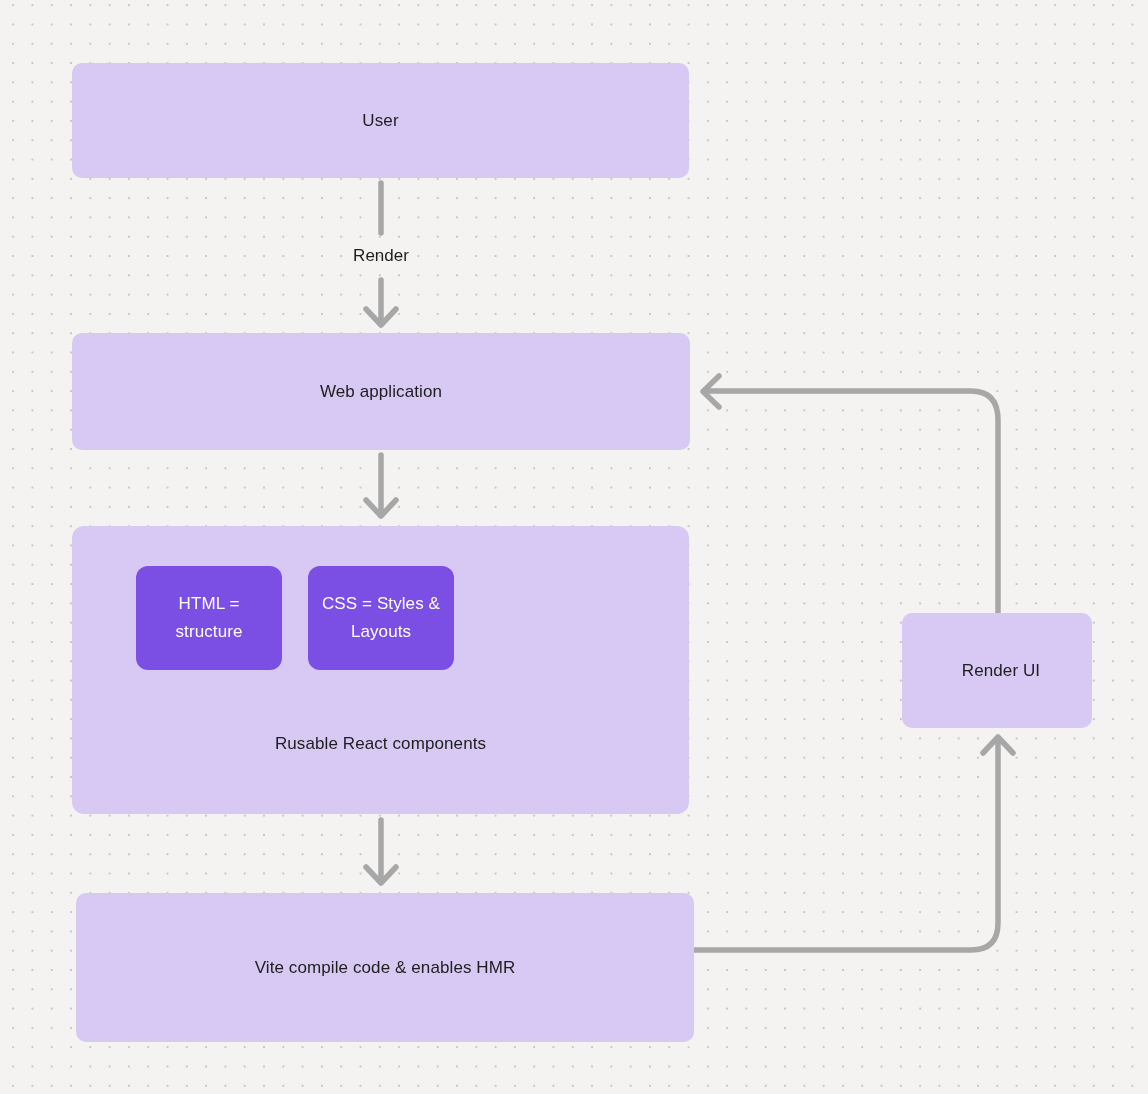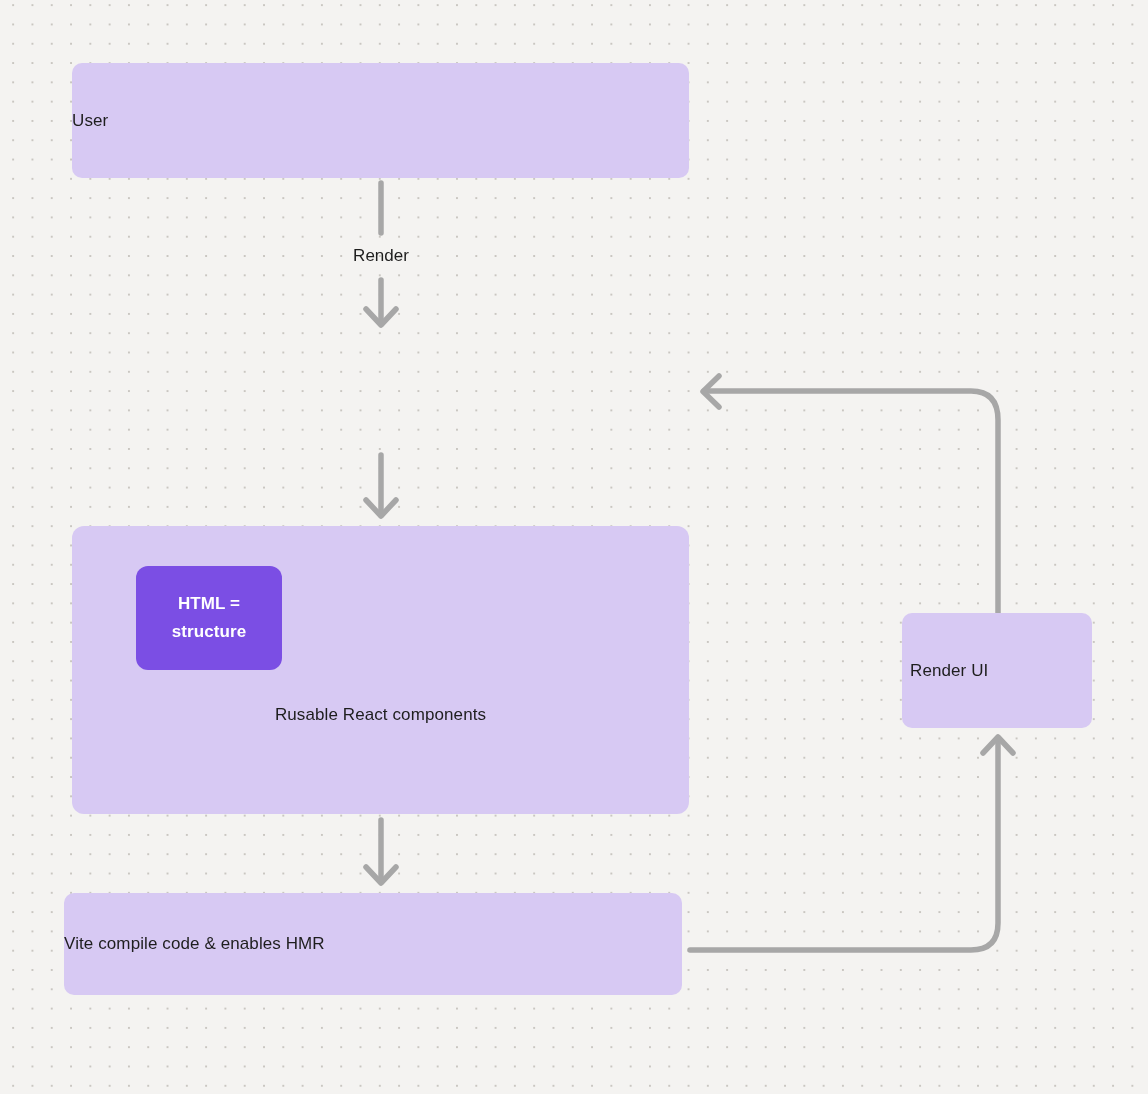--- a/index.html
+++ b/index.html
@@ -25,56 +25,57 @@
     background-image: radial-gradient(circle, var(--dot) 1.25px, rgba(0,0,0,0) 1.35px);
     background-size: 19.3px 19.3px;
     background-position: 3.5px -4.5px;
   }
   .node {
     position: absolute;
     background: var(--box-light);
     border-radius: 10px;
     display: flex;
     align-items: center;
+    justify-content: center;
     color: var(--text-dark);
     font-size: 17px;
     font-weight: 500;
     letter-spacing: 0.1px;
   }
   .node-user   { left: 72px;  top: 63px;  width: 617px; height: 115px; }
   .node-webapp { left: 72px;  top: 333px; width: 618px; height: 117px; }
   .node-group  { left: 72px;  top: 526px; width: 617px; height: 288px; border-radius: 12px; }
-  .node-vite   { left: 64px;  top: 893px; width: 618px; height: 102px; }
+  .node-vite   { left: 76px;  top: 893px; width: 618px; height: 149px; }
   .node-render { left: 902px; top: 613px; width: 190px; height: 115px; padding-left: 8px; }
   .chip-row {
     position: absolute;
     left: 64px;
     top: 40px;
     display: flex;
     gap: 26px;
   }
   .chip {
     width: 146px;
     height: 104px;
     background: var(--accent);
     border-radius: 12px;
     display: flex;
     align-items: center;
     justify-content: center;
     text-align: center;
     color: var(--text-light);
     font-size: 17px;
-    font-weight: 700;
+    font-weight: 400;
     line-height: 1.65;
     padding: 4px 10px;
   }
   .group-caption {
     position: absolute;
     left: 0;
-    top: 179px;
+    top: 208px;
     width: 100%;
     text-align: center;
     color: var(--text-dark);
     font-size: 17px;
     font-weight: 500;
   }
   .edge-label {
     position: absolute;
     left: 306px;
     top: 246px;
@@ -129,25 +130,31 @@
       <path d="M719 376 L703 391.5 L719 407"></path>
     </g>
   </svg>
 
   <div class="node node-user">
     <span>User</span>
   </div>
 
   <div class="edge-label">Render</div>
 
+  <div class="node node-webapp">
+    <span>Web application</span>
+  </div>
 
   <div class="node node-group">
     <div class="chip-row">
       <div class="chip">
         <span>HTML = structure</span>
+      </div>
+      <div class="chip">
+        <span>CSS = Styles &amp; Layouts</span>
       </div>
     </div>
     <div class="group-caption">Rusable React components</div>
   </div>
 
   <div class="node node-vite">
     <span>Vite compile code &amp; enables HMR</span>
   </div>
 
   <div class="node node-render">

